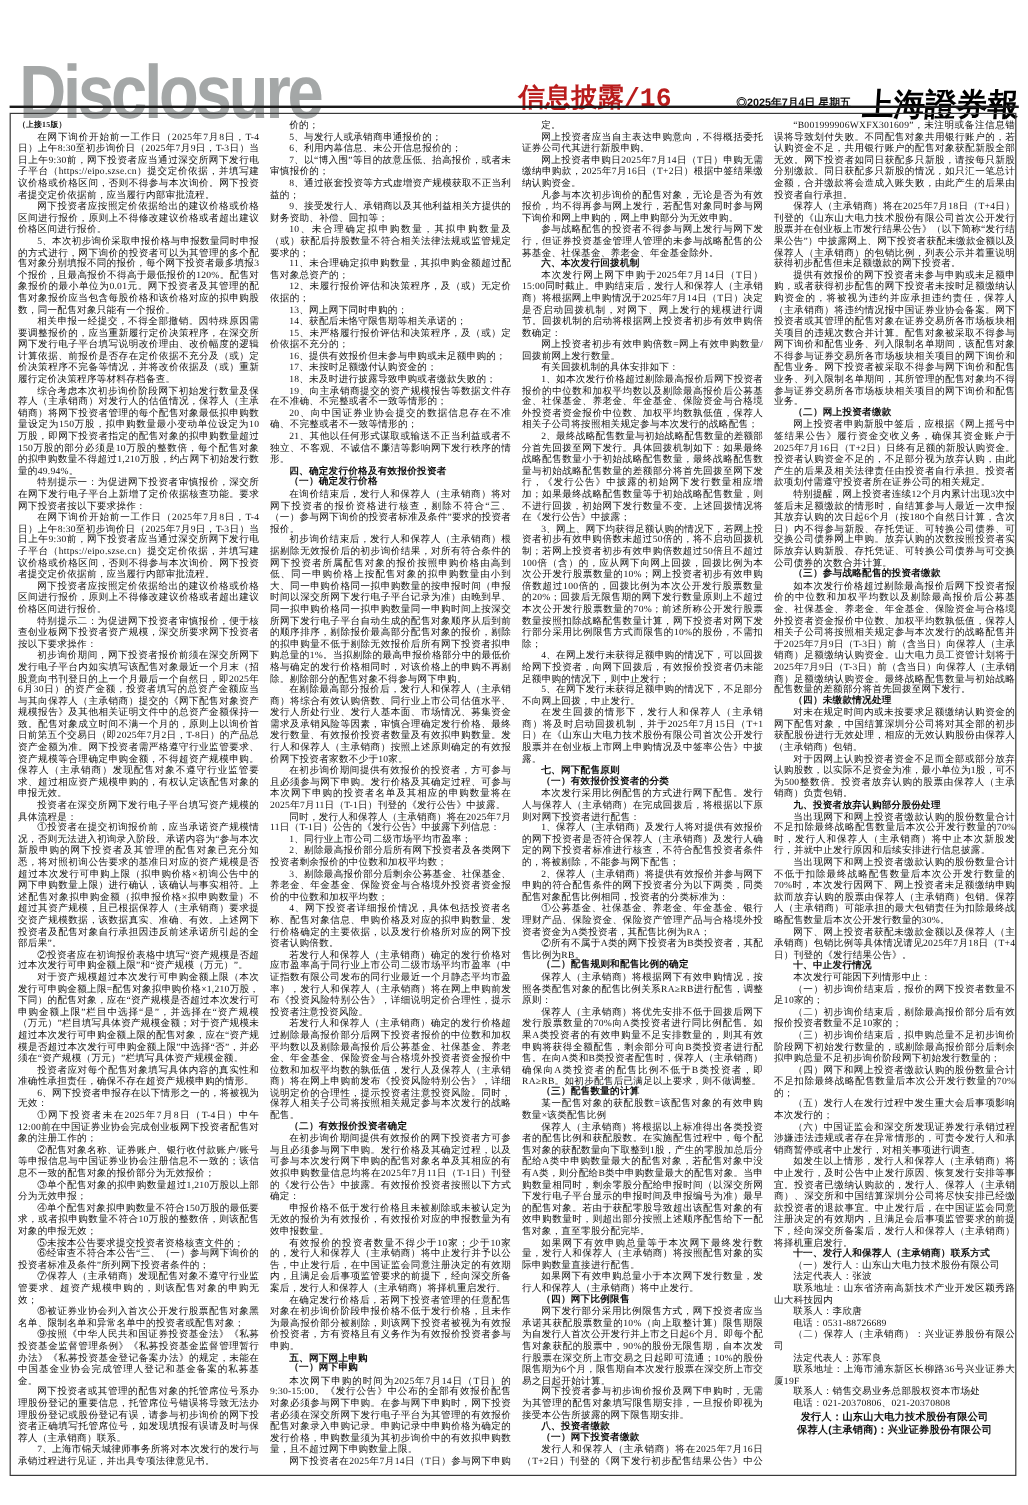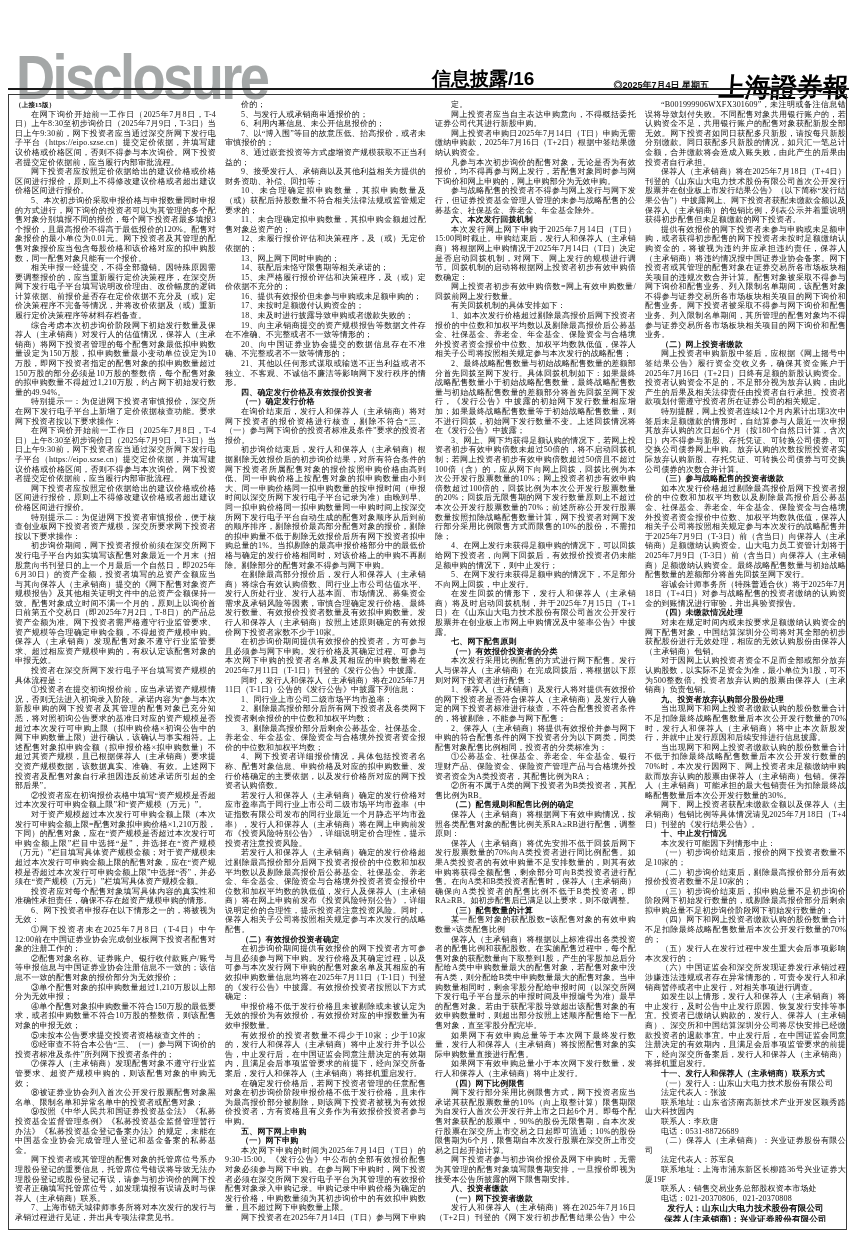--- a/index.html
+++ b/index.html
@@ -11,22 +11,22 @@
   .masthead{position:absolute;left:8px;top:56px;width:841px;height:50px;}
   .wordmark{
     position:absolute;left:8px;top:-10px;
     font-family:"Liberation Sans","DejaVu Sans",sans-serif;
     font-weight:bold;font-size:63px;line-height:1;color:#a4a7a7;
     letter-spacing:-3px;transform:scaleX(0.86);transform-origin:left top;
     white-space:nowrap;
   }
   .cn-title{
     position:absolute;left:424px;top:10px;
-    font-family:Liberation Sans, sans-serif;
-    font-weight:bold;font-size:19px;color:#000000;white-space:nowrap;
+    font-family:Liberation Mono, monospace;
+    font-weight:bold;font-size:22px;color:#b91c1c;white-space:nowrap;
   }
   .mast-right{position:absolute;right:0;top:14px;text-align:right;white-space:nowrap;}
   .mast-date{font-family:"Liberation Sans",sans-serif;font-weight:bold;font-size:9px;color:#111;vertical-align:8px;margin-right:10px;}
   .paper-name{
     font-family:"DejaVu Serif","Liberation Serif",serif;
     font-weight:bold;font-size:26px;color:#000;transform:skewX(-4deg);display:inline-block;
   }
   .mast-rule{position:absolute;left:8px;top:88px;width:841px;border-top:2px solid #1a1a1a;}
   
   .ann-box{
@@ -170,21 +170,20 @@
     </div>
   <div class="col">
       <p class="b-p">“B001999906WXFX301609”，未注明或备注信息错误将导致划付失败。不同配售对象共用银行账户的，若认购资金不足，共用银行账户的配售对象获配新股全部无效。网下投资者如同日获配多只新股，请按每只新股分别缴款。同日获配多只新股的情况，如只汇一笔总计金额，合并缴款将会造成入账失败，由此产生的后果由投资者自行承担。</p>
       <p class="b-p">保荐人（主承销商）将在2025年7月18日（T+4日）刊登的《山东山大电力技术股份有限公司首次公开发行股票并在创业板上市发行结果公告》（以下简称“发行结果公告”）中披露网上、网下投资者获配未缴款金额以及保荐人（主承销商）的包销比例，列表公示并着重说明获得初步配售但未足额缴款的网下投资者。</p>
       <p class="b-p">提供有效报价的网下投资者未参与申购或未足额申购，或者获得初步配售的网下投资者未按时足额缴纳认购资金的，将被视为违约并应承担违约责任，保荐人（主承销商）将违约情况报中国证券业协会备案。网下投资者或其管理的配售对象在证券交易所各市场板块相关项目的违规次数合并计算。配售对象被采取不得参与网下询价和配售业务、列入限制名单期间，该配售对象不得参与证券交易所各市场板块相关项目的网下询价和配售业务。网下投资者被采取不得参与网下询价和配售业务、列入限制名单期间，其所管理的配售对象均不得参与证券交易所各市场板块相关项目的网下询价和配售业务。</p>
       <p class="b-h2">（二）网上投资者缴款</p>
       <p class="b-p">网上投资者申购新股中签后，应根据《网上摇号中签结果公告》履行资金交收义务，确保其资金账户于2025年7月16日（T+2日）日终有足额的新股认购资金。投资者认购资金不足的，不足部分视为放弃认购，由此产生的后果及相关法律责任由投资者自行承担。投资者款项划付需遵守投资者所在证券公司的相关规定。</p>
       <p class="b-p">特别提醒，网上投资者连续12个月内累计出现3次中签后未足额缴款的情形时，自结算参与人最近一次申报其放弃认购的次日起6个月（按180个自然日计算，含次日）内不得参与新股、存托凭证、可转换公司债券、可交换公司债券网上申购。放弃认购的次数按照投资者实际放弃认购新股、存托凭证、可转换公司债券与可交换公司债券的次数合并计算。</p>
       <p class="b-h2">（三）参与战略配售的投资者缴款</p>
       <p class="b-p">如本次发行价格超过剔除最高报价后网下投资者报价的中位数和加权平均数以及剔除最高报价后公募基金、社保基金、养老金、年金基金、保险资金与合格境外投资者资金报价中位数、加权平均数孰低值，保荐人相关子公司将按照相关规定参与本次发行的战略配售并于2025年7月9日（T-3日）前（含当日）向保荐人（主承销商）足额缴纳认购资金。山大电力员工资管计划将于2025年7月9日（T-3日）前（含当日）向保荐人（主承销商）足额缴纳认购资金。最终战略配售数量与初始战略配售数量的差额部分将首先回拨至网下发行。</p>
-      <p class="b-p">容诚会计师事务所（特殊普通合伙）将于2025年7月18日（T+4日）对参与战略配售的投资者缴纳的认购资金的到账情况进行审验，并出具验资报告。</p>
       <p class="b-h2">（四）未缴款情况处理</p>
       <p class="b-p">对未在规定时间内或未按要求足额缴纳认购资金的网下配售对象，中国结算深圳分公司将对其全部的初步获配股份进行无效处理，相应的无效认购股份由保荐人（主承销商）包销。</p>
       <p class="b-p">对于因网上认购投资者资金不足而全部或部分放弃认购股数，以实际不足资金为准，最小单位为1股，可不为500整数倍。投资者放弃认购的股票由保荐人（主承销商）负责包销。</p>
       <p class="b-h">九、投资者放弃认购部分股份处理</p>
       <p class="b-p">当出现网下和网上投资者缴款认购的股份数量合计不足扣除最终战略配售数量后本次公开发行数量的70%时，发行人和保荐人（主承销商）将中止本次新股发行，并就中止发行原因和后续安排进行信息披露。</p>
       <p class="b-p">当出现网下和网上投资者缴款认购的股份数量合计不低于扣除最终战略配售数量后本次公开发行数量的70%时，本次发行因网下、网上投资者未足额缴纳申购款而放弃认购的股票由保荐人（主承销商）包销。保荐人（主承销商）可能承担的最大包销责任为扣除最终战略配售数量后本次公开发行数量的30%。</p>
       <p class="b-p">网下、网上投资者获配未缴款金额以及保荐人（主承销商）包销比例等具体情况请见2025年7月18日（T+4日）刊登的《发行结果公告》。</p>
       <p class="b-h">十、中止发行情况</p>
       <p class="b-p">本次发行可能因下列情形中止：</p>
       <p class="b-p">（一）初步询价结束后，报价的网下投资者数量不足10家的；</p>

